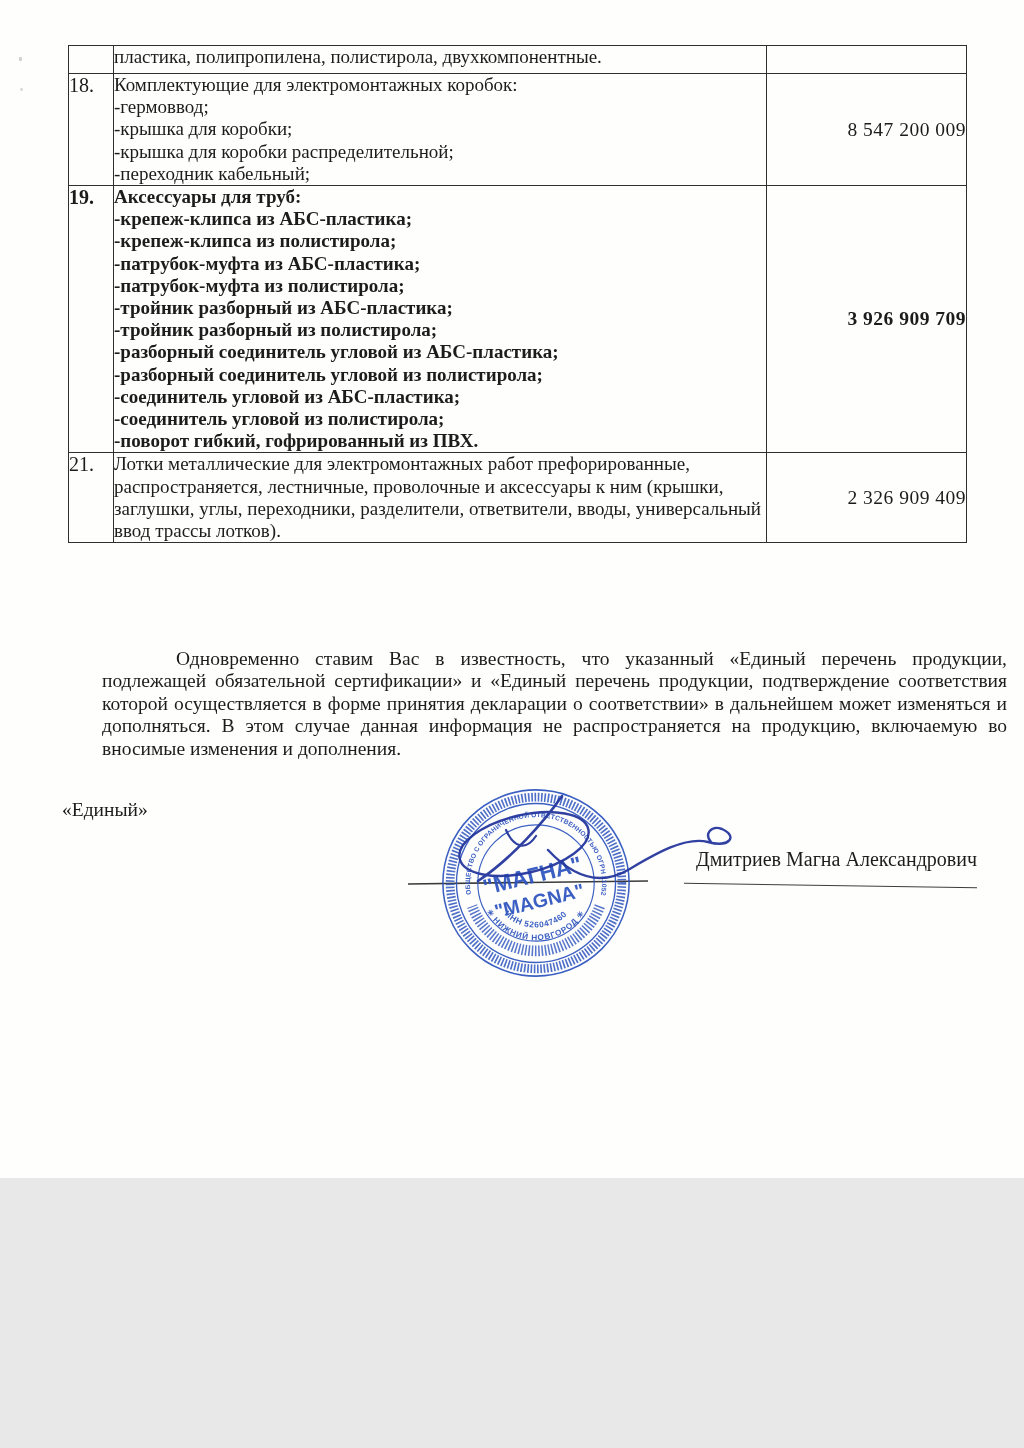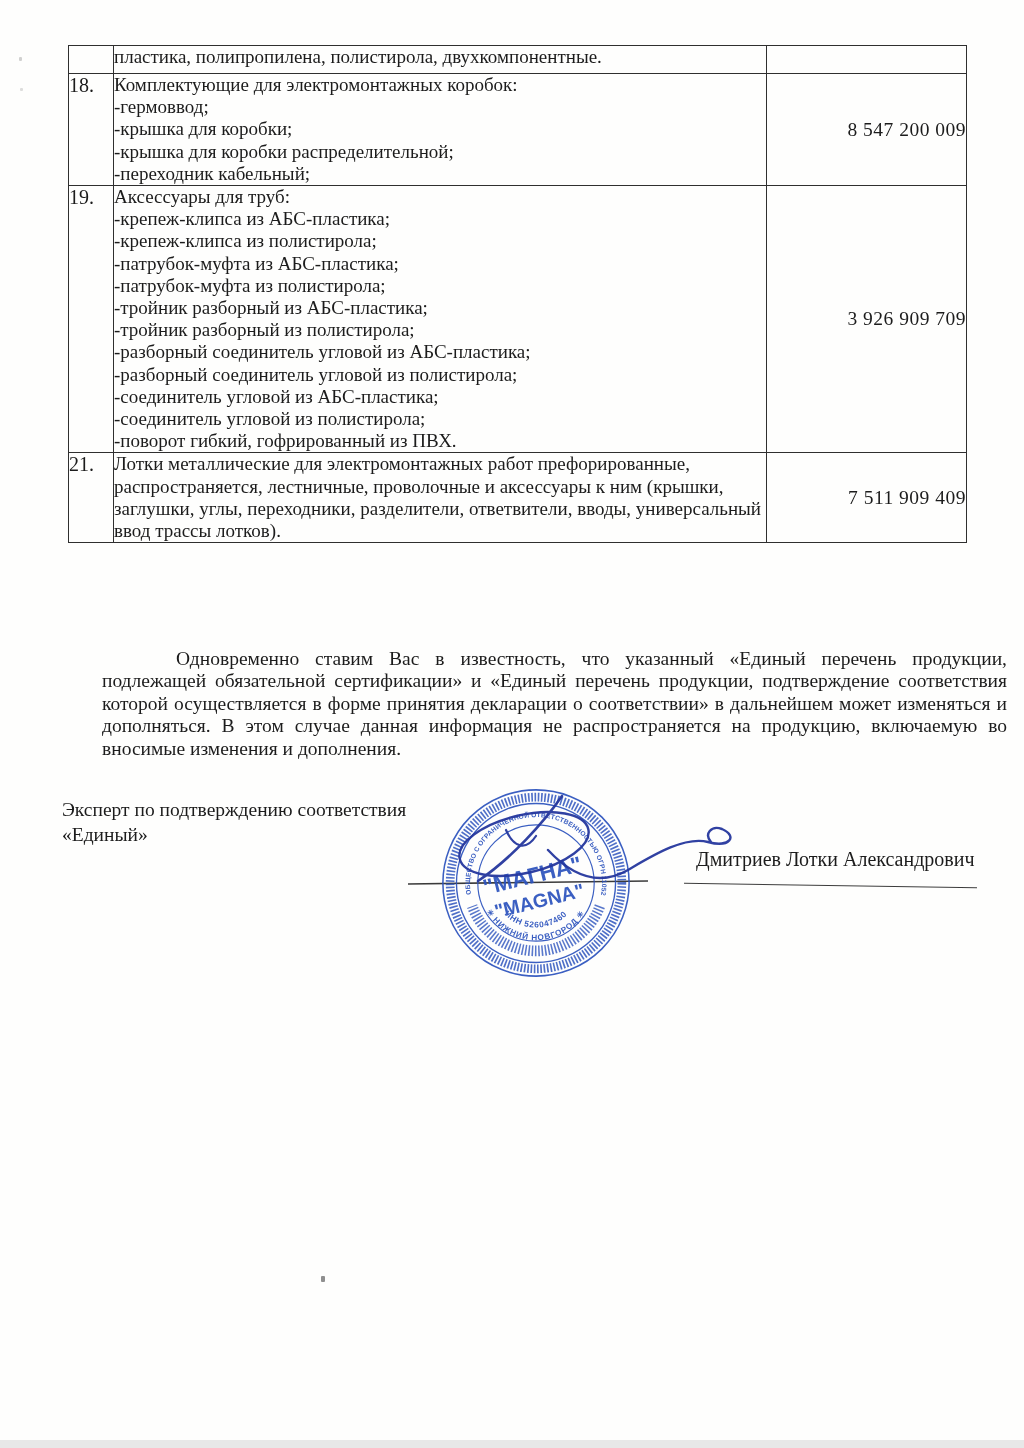--- a/index.html
+++ b/index.html
@@ -5,21 +5,21 @@
   :root{
     --stamp:#2b52bd;
     --signature:#25379e;
     --ink:#1c1c1c;
     --border:#2f2f2f;
   }
   html,body{margin:0;padding:0;}
   body{background:#e8e8e8;}
   .page{
     position:relative;
-    width:1024px;height:1440px;
+    width:1024px;height:1178px;
     margin:0 auto;
     background:#fefefd;
     font-family:"Liberation Serif", serif;
     color:var(--ink);
     overflow:hidden;
   }
   
   table.products{
     position:absolute;left:68px;top:45px;
     width:898px;
@@ -43,21 +43,21 @@
   }
   td.desc .pre{white-space:pre-line;}
   td.code{
     text-align:right;
     vertical-align:middle;
     font-size:19.5px;
     letter-spacing:.5px;
   }
   tr.r0{height:28px;}
   tr.r1{height:111px;}
-  tr.r2{height:267px;}
+  tr.r2{height:267px;font-weight:bold;}
   tr.r3{height:64px;}
   tr.r4{height:86px;}
 
   
   .paragraph{
     position:absolute;left:61px;top:648px;width:905px;
     font-size:19.5px;line-height:22.4px;
     text-align:justify;
     text-indent:74px;
     margin-left:41px;
@@ -136,33 +136,32 @@
 -соединитель угловой из полистирола;
 -поворот гибкий, гофрированный из ПВХ.</div>
           </td>
         <td class="code">3 926 909 709</td>
       </tr>
       <tr class="r4">
         <td class="num">21.</td>
         <td class="desc">
             <div class="pre">Лотки металлические для электромонтажных работ префорированные, распространяется, лестничные, проволочные и аксессуары к ним (крышки, заглушки, углы, переходники, разделители, ответвители, вводы, универсальный ввод трассы лотков).</div>
           </td>
-        <td class="code">7 511 909 409</td>
+        <td class="code">2 326 909 409</td>
       </tr>
     </tbody>
   </table>
 
   <div class="paragraph">Одновременно ставим Вас в известность, что указанный «Единый перечень продукции, подлежащей обязательной сертификации» и «Единый перечень продукции, подтверждение соответствия которой осуществляется в форме принятия декларации о соответствии» в дальнейшем может изменяться и дополняться. В этом случае данная информация не распространяется на продукцию, включаемую во вносимые изменения и дополнения.</div>
 
   <div class="expert">
-    <div>Эксперт по подтверждению соответствия</div>
     <div>«Единый»</div>
   </div>
 
-  <div class="signer-name">Дмитриев Лотки Александрович</div>
+  <div class="signer-name">Дмитриев Магна Александрович</div>
   <div class="signer-line"></div>
 
   <svg class="stamp-wrap" viewBox="0 0 360 230" xmlns="http://www.w3.org/2000/svg">
     <defs>
       <path id="tp-outer" d="M 33.03 111.8 A 68 68 0 1 1 166.97 111.8"></path>
       <path id="tp-inn" d="M 67.5 132.5 A 46 46 0 0 0 132.5 132.5"></path>
       <path id="tp-city" d="M 48.9 129.5 A 59 59 0 0 0 151.1 129.5"></path>
     </defs>
 
     <line x1="8" y1="106" x2="248" y2="103" stroke="#3a3a3a" stroke-width="1.7"></line>

